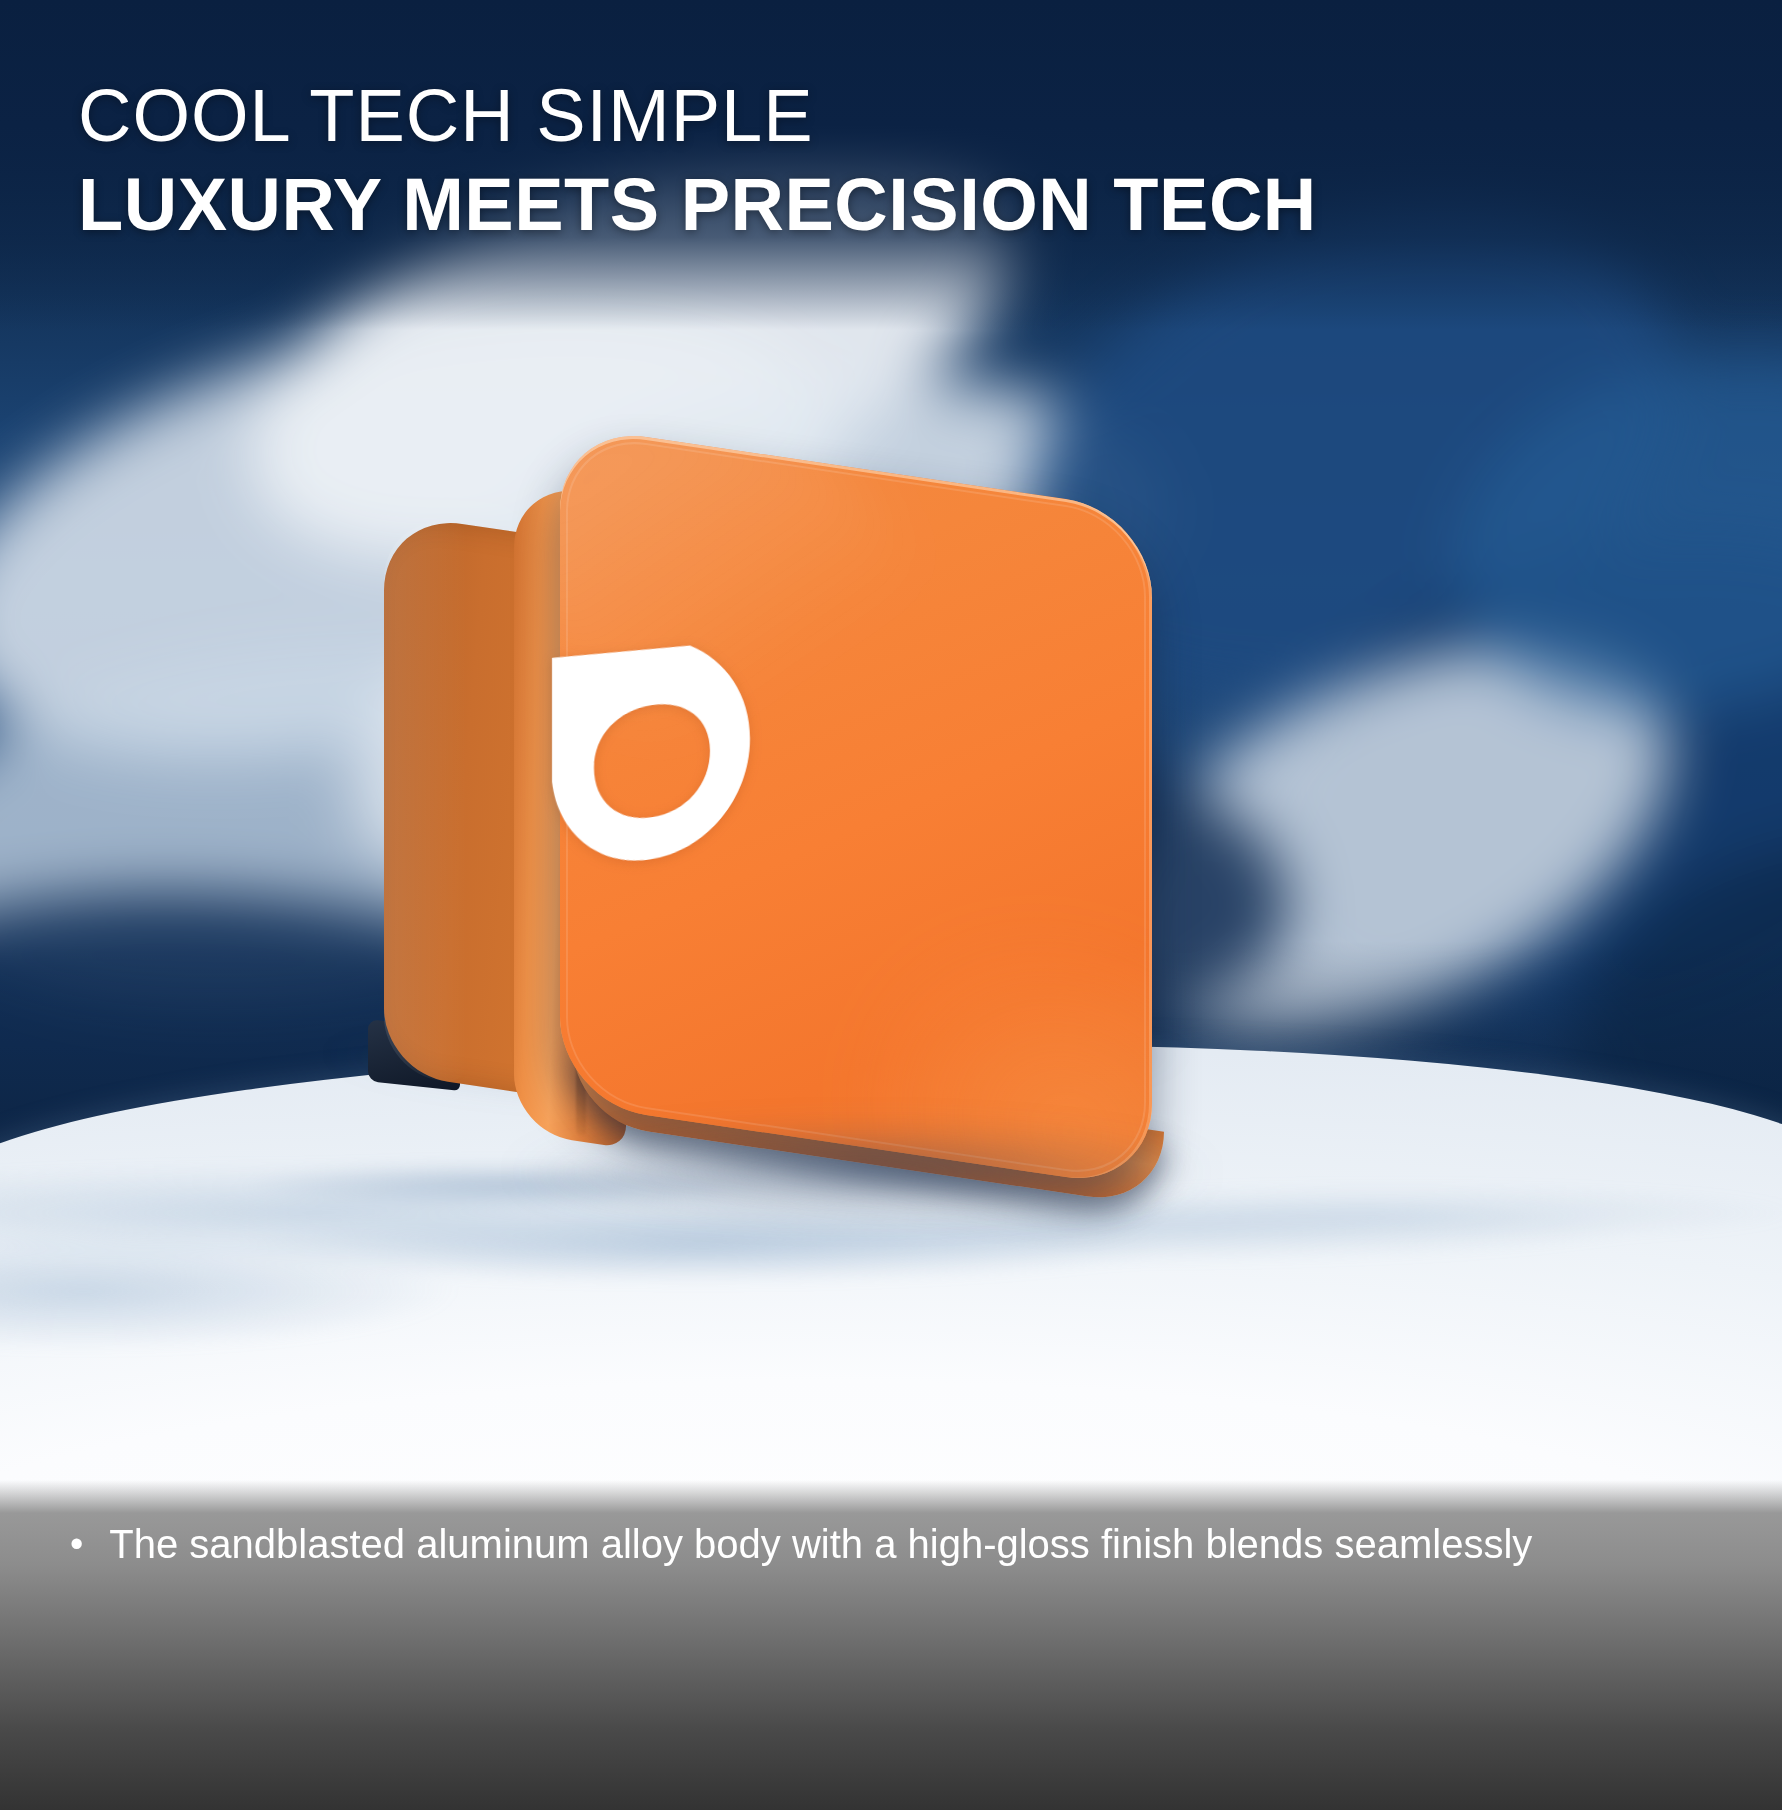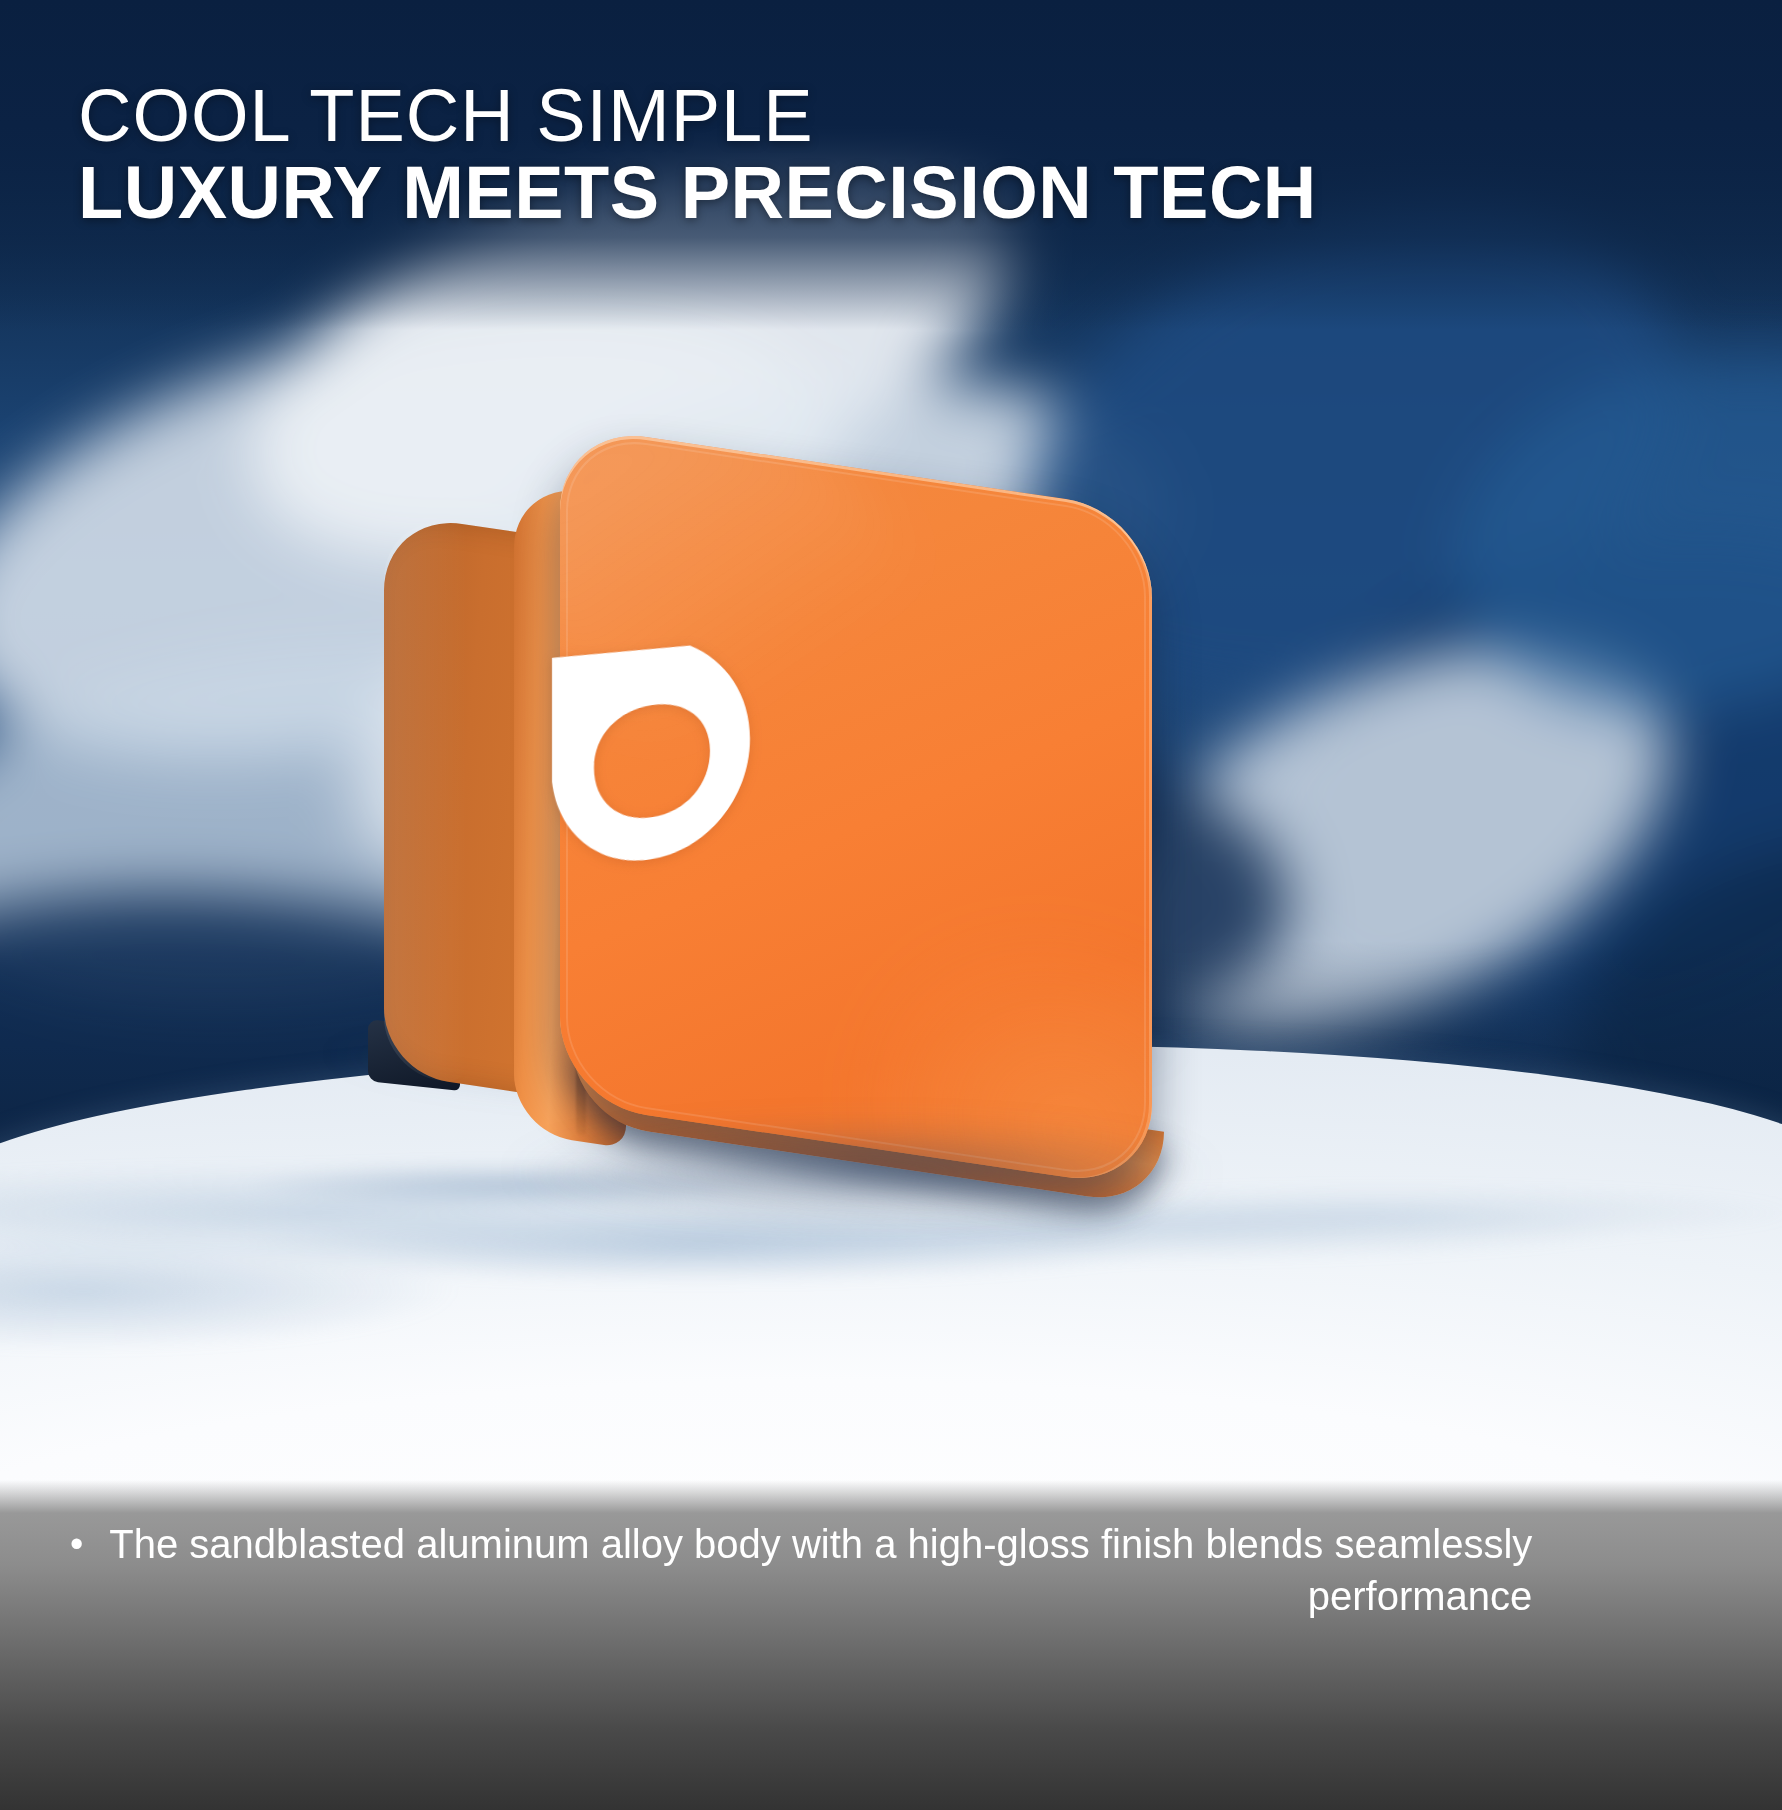--- a/index.html
+++ b/index.html
@@ -65,21 +65,21 @@
   .headline{
     position:absolute; left:78px; top:78px; width:1500px;
     z-index:6; color:#ffffff;
   }
   .hl-1{
     font-size:74px; font-weight:400; letter-spacing:1px;
     line-height:1.02; white-space:nowrap;
     text-shadow:0 2px 10px rgba(0,0,0,.35);
   }
   .hl-2{
-    margin-top:2px;
+    margin-top:14px;
     font-size:74px; font-weight:700; letter-spacing:.5px;
     line-height:1.02; white-space:nowrap;
     text-shadow:0 2px 10px rgba(0,0,0,.4);
   }
 
   
   .snow{
     position:absolute; left:-4%; width:108%;
     top:1045px; height:560px;
     background:
@@ -279,18 +279,17 @@
   <div class="snow">
     <div class="snow-shadow"></div>
     <div class="snow-tex"></div>
   </div>
 
   <div class="footer">
     <div class="caption">
       <div class="bullet">•</div>
       <div class="cap-lines">
         <div class="cap-line">The sandblasted aluminum alloy body with a high-gloss finish blends seamlessly</div>
-        <div class="cap-line">performance</div>
       </div>
     </div>
   </div>
 
 </div>
 
 </body></html>

